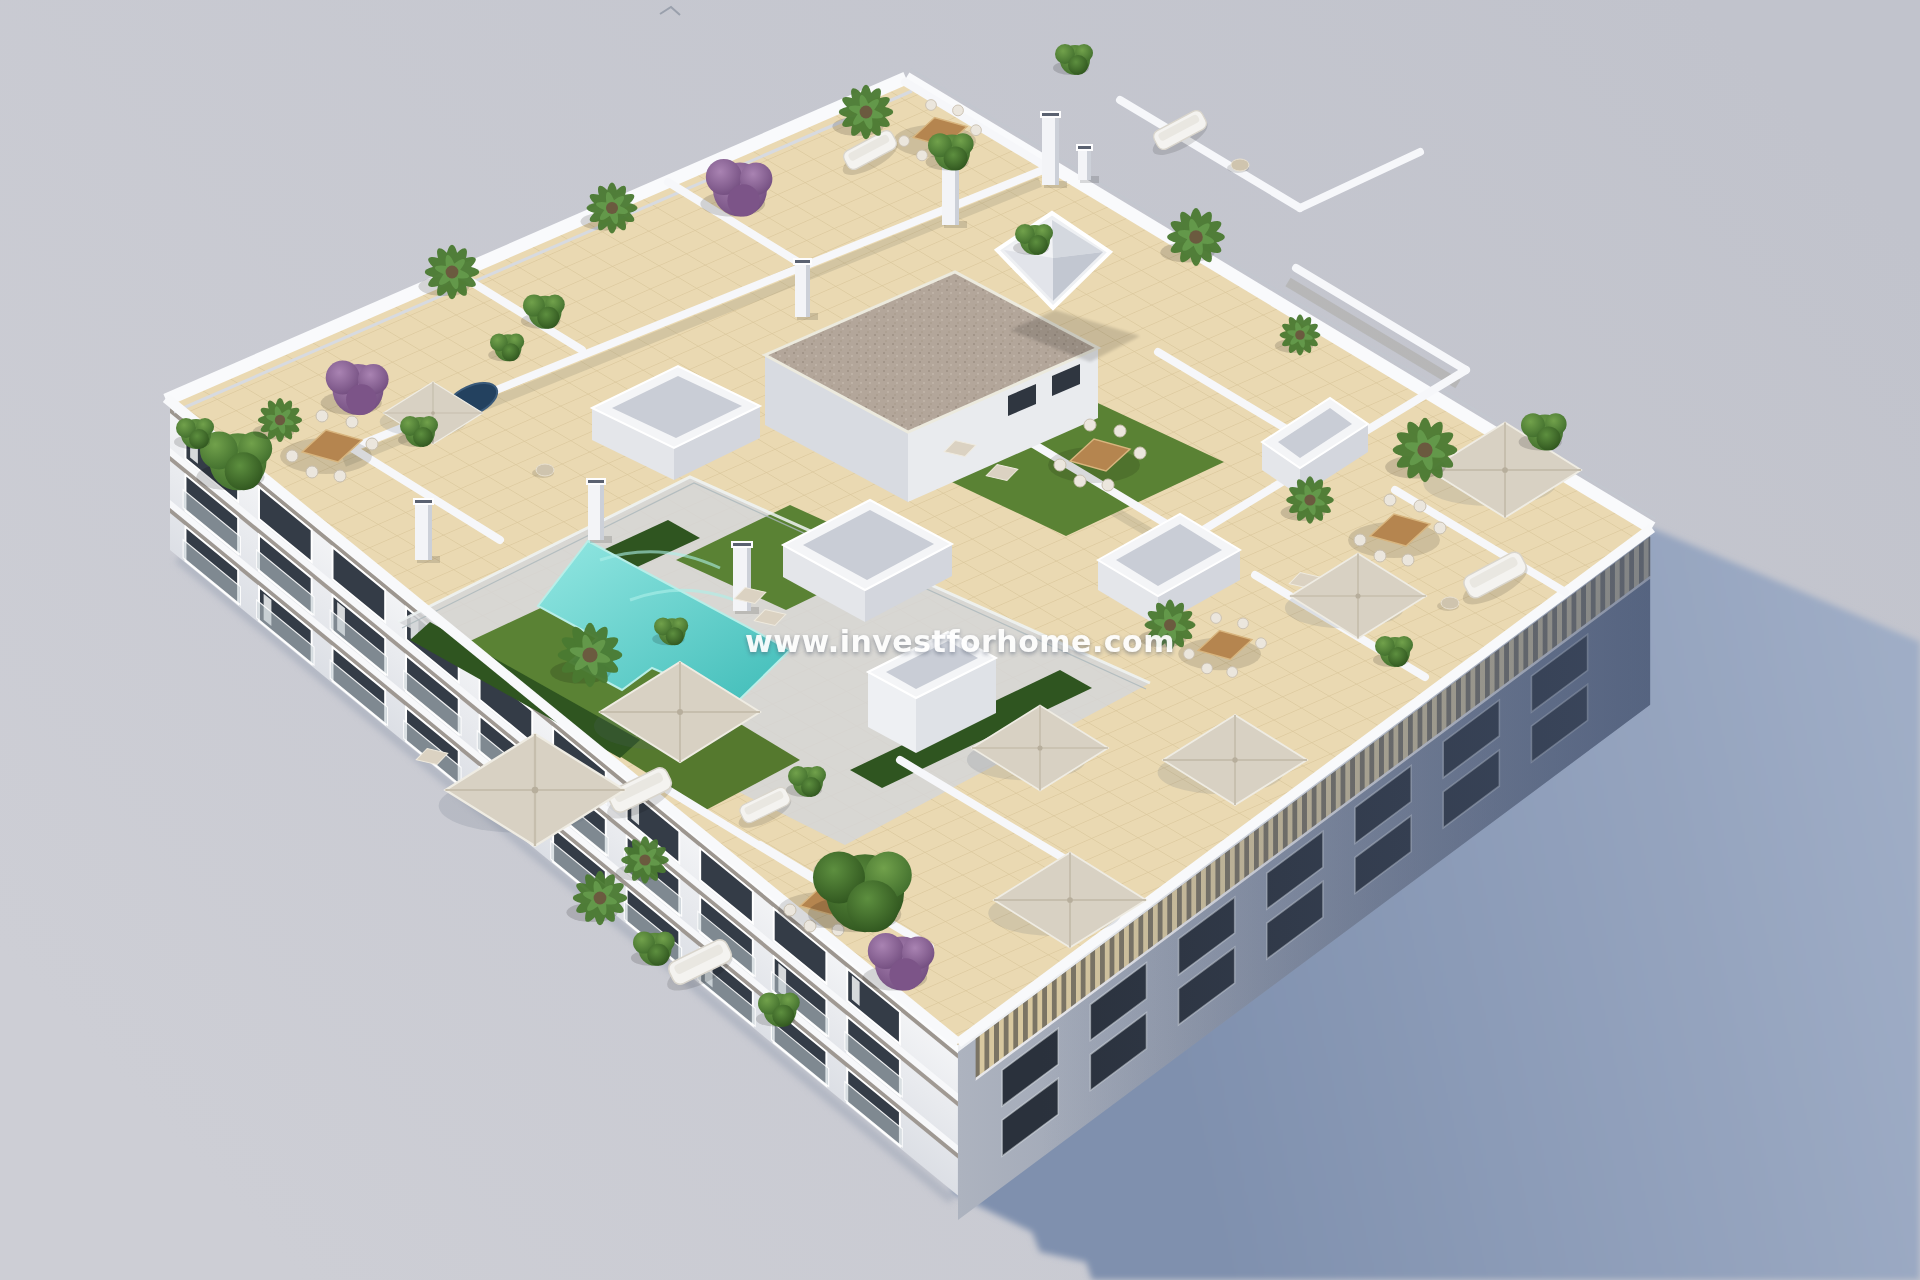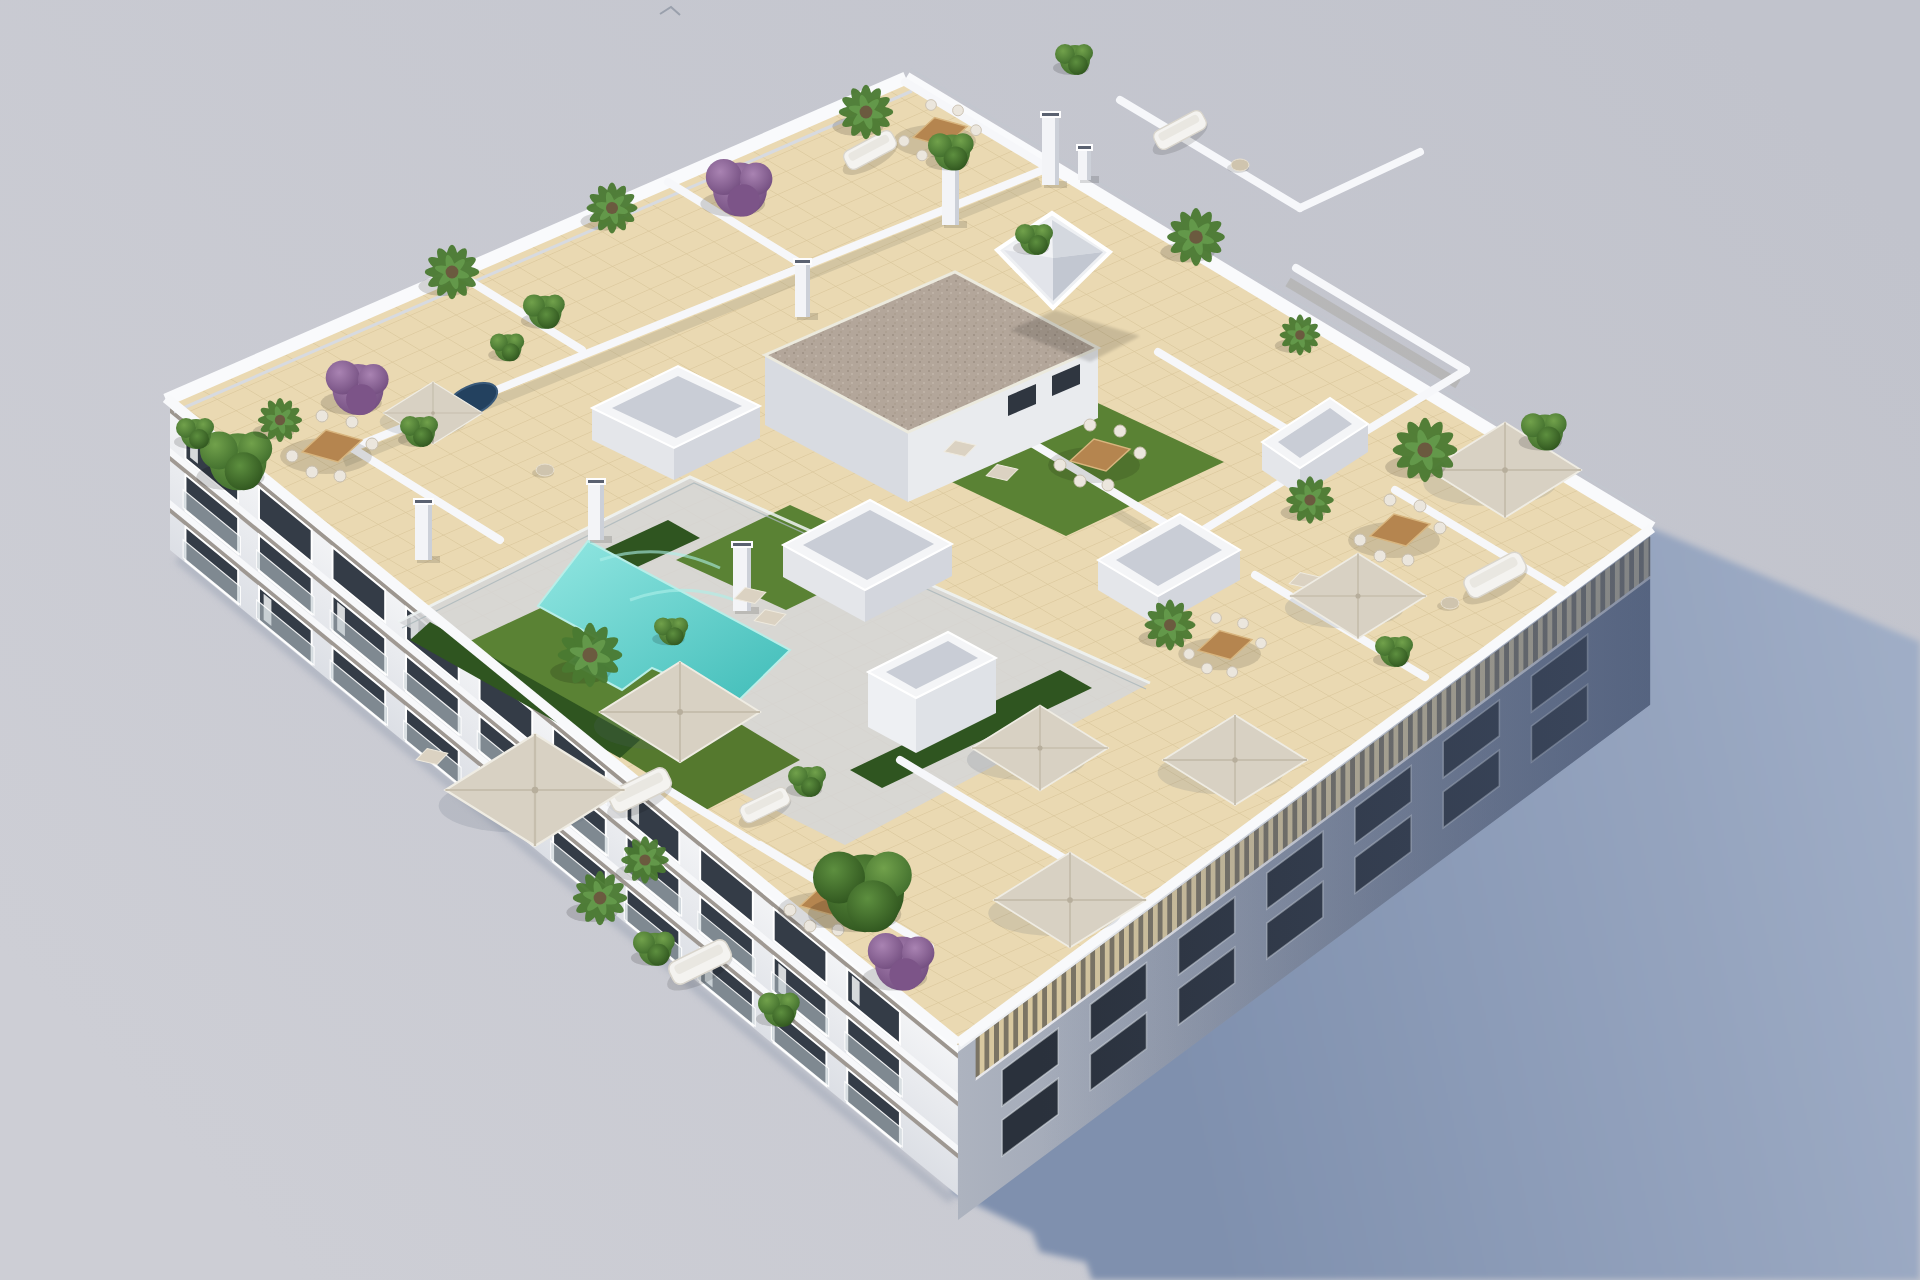--- a/index.html
+++ b/index.html
@@ -473,13 +473,14 @@
         <use href="#bush" transform="translate(508 346) scale(0.9)"></use>
         <use href="#palm" transform="translate(590 655) scale(1.9)"></use>
         <use href="#bush" transform="translate(808 780) scale(1.0)"></use>
         <use href="#bush" transform="translate(1075 58) scale(1.0)"></use>
         <use href="#bush" transform="translate(672 630) scale(0.9)"></use>
       </g>
     </g>
   </g>
 </svg>
 
+<div class="watermark">www.investforhome.com</div>
 </div>
 
 </body></html>

